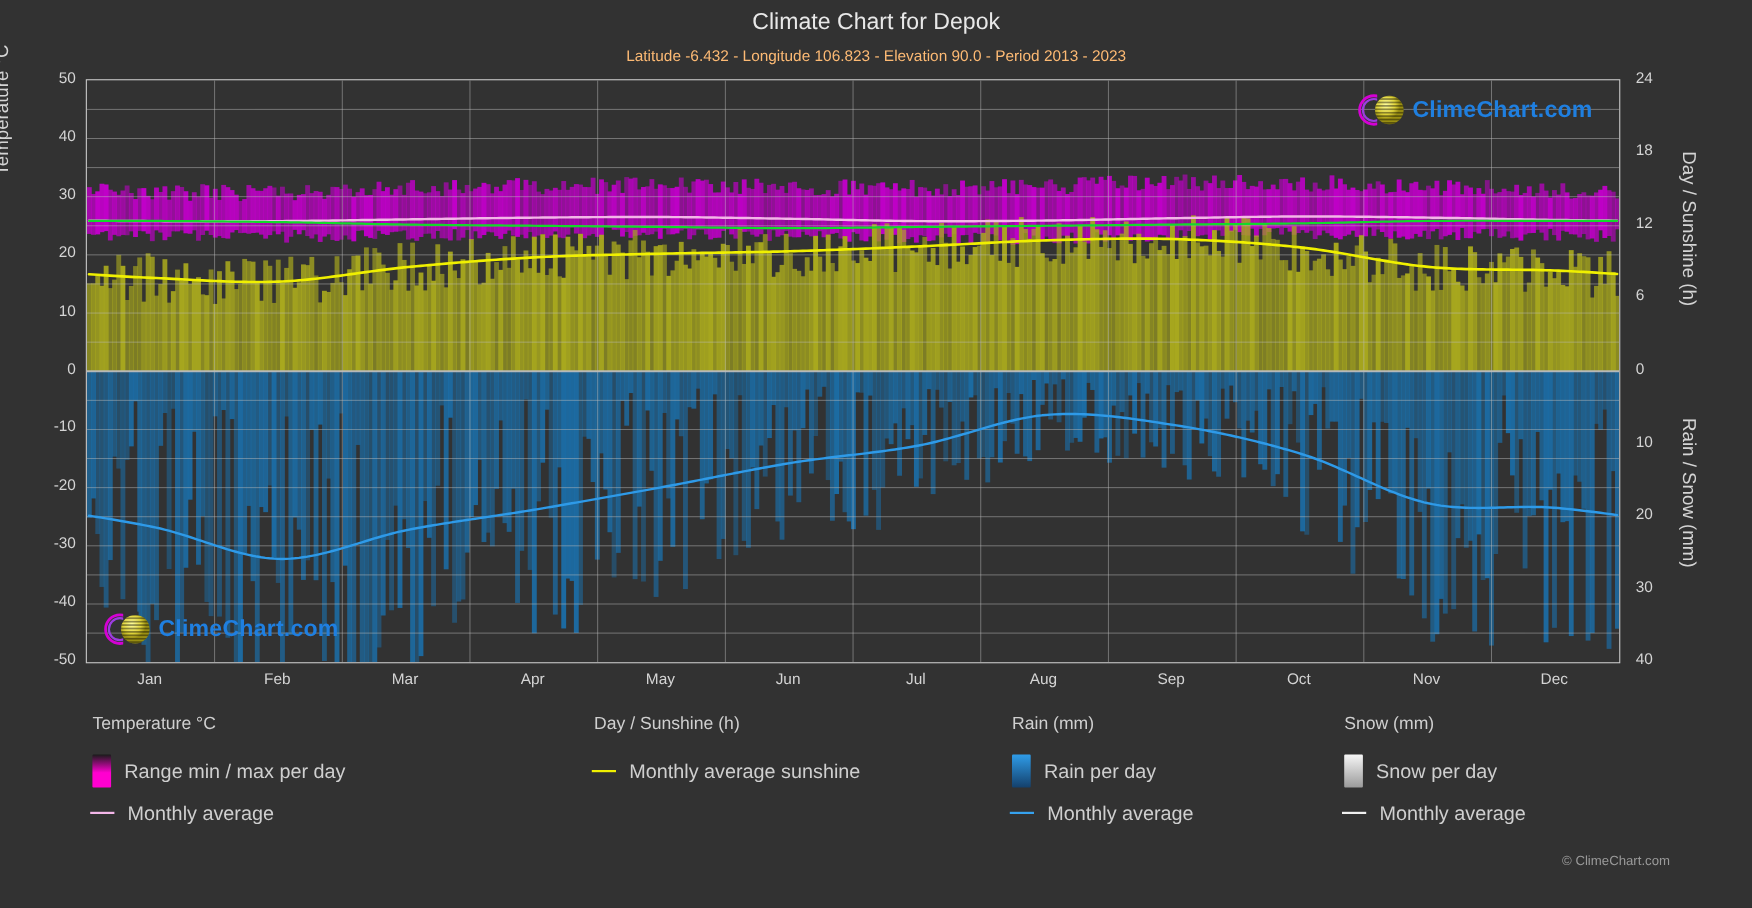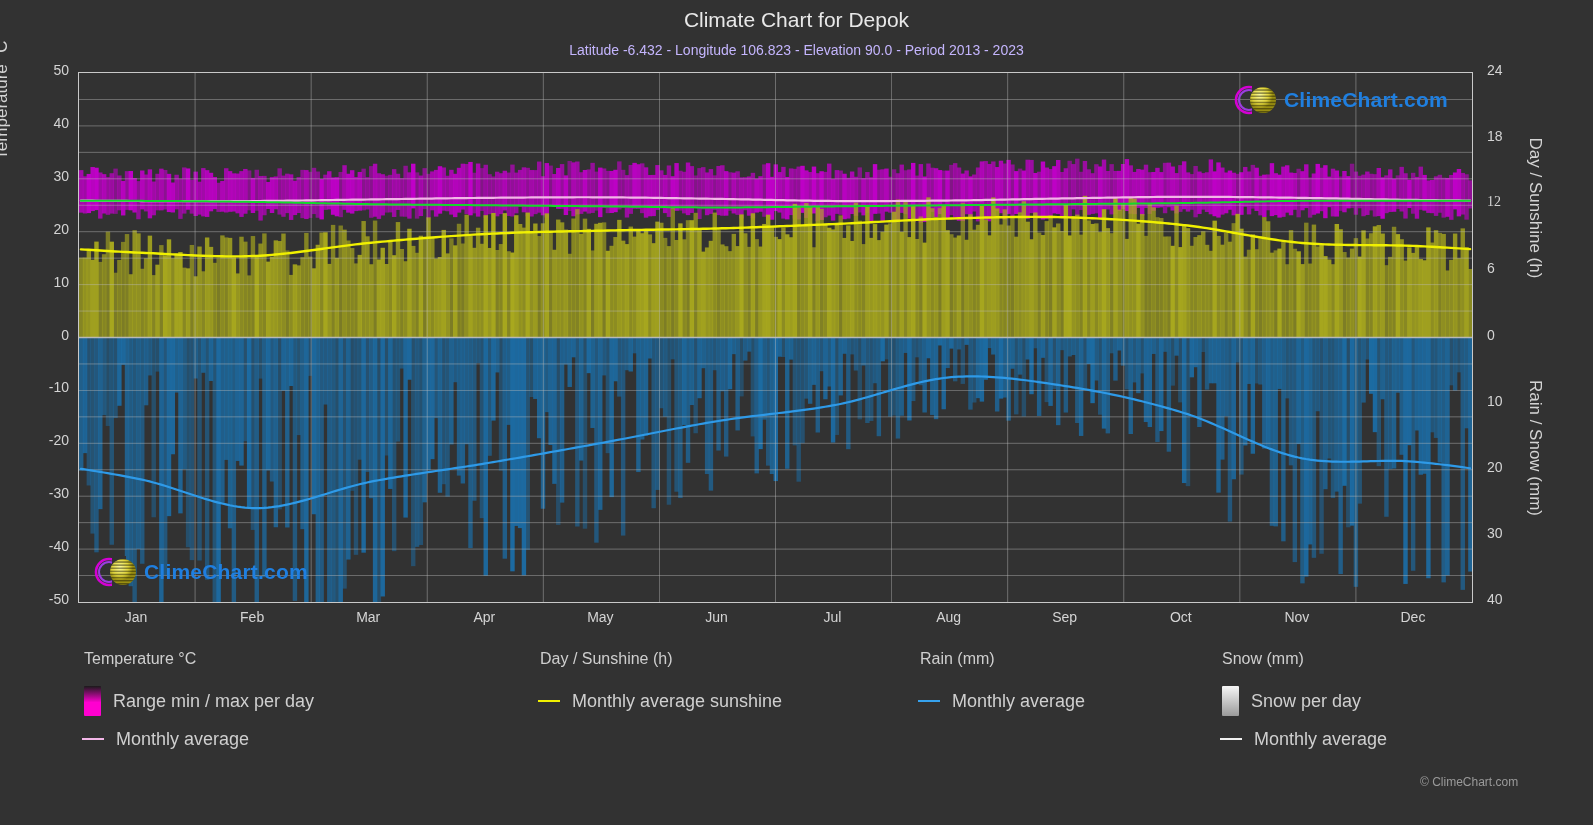--- a/index.html
+++ b/index.html
@@ -2,21 +2,21 @@
 <html><head>
 <meta charset="utf-8">
 <style>
   html,body{margin:0;padding:0;background:#323232;}
   body{width:1593px;height:825px;font-family:"Liberation Sans",sans-serif;overflow:hidden;}
   .root{position:relative;width:1593px;height:825px;background:#323232;}
 
   .title{position:absolute;left:0;top:8px;width:1593px;text-align:center;
          font-size:21px;color:#e8e8e8;}
   .subtitle{position:absolute;left:0;top:42px;width:1593px;text-align:center;
-            font-size:14px;color:#c4b5fd;}
+            font-size:14px;color:#fdba74;}
 
   .plot{position:absolute;left:78px;top:72px;width:1395px;height:531px;
         background:#323232;border:1px solid #c9c9c9;box-sizing:border-box;}
   .plot-inner{position:absolute;inset:0;overflow:hidden;}
 
   .ylab-left{position:absolute;left:-8px;top:200px;width:200px;
              transform:rotate(-90deg);transform-origin:left top;
              font-size:17px;color:#d4d4d4;text-align:center;}
   .ylab-r1{position:absolute;left:1545px;top:108px;width:200px;
            transform:rotate(90deg);transform-origin:left top;
@@ -65,21 +65,21 @@
       <div class="tickL" style="top: 326.5px;">0</div>
       <div class="tickL" style="top: 379.4px;">-10</div>
       <div class="tickL" style="top: 432.3px;">-20</div>
       <div class="tickL" style="top: 485.2px;">-30</div>
       <div class="tickL" style="top: 538.1px;">-40</div>
       <div class="tickL" style="top: 591px;">-50</div>
     </div>
   <div id="right-ticks">
       <div class="tickR" style="top: 62px;">24</div>
       <div class="tickR" style="top: 128.125px;">18</div>
-      <div class="tickR" style="top: 194.25px; font-family: Liberation Serif, serif;">12</div>
+      <div class="tickR" style="top: 194.25px;">12</div>
       <div class="tickR" style="top: 260.375px;">6</div>
       <div class="tickR" style="top: 326.5px;">0</div>
       <div class="tickR" style="top: 392.625px;">10</div>
       <div class="tickR" style="top: 458.75px;">20</div>
       <div class="tickR" style="top: 524.875px;">30</div>
       <div class="tickR" style="top: 591px;">40</div>
     </div>
   <div id="x-ticks">
       <div class="tickX" style="left: 76.0417px; top: 609px;">Jan</div>
       <div class="tickX" style="left: 192.125px; top: 609px;">Feb</div>
@@ -1286,20 +1286,24 @@
       <div class="lcol" style="left: 540px;">
         <div class="lhead">Day / Sunshine (h)</div>
         <div class="lrow">
           <div class="lline" style="border-top-color: rgb(240, 240, 0);"></div>
           <span class="ltxt">Monthly average sunshine</span>
         </div>
       </div>
       <div class="lcol" style="left: 920px;">
         <div class="lhead">Rain (mm)</div>
         <div class="lrow">
+          <div class="lsw" style="background: linear-gradient(rgb(47, 156, 232) 0%, rgb(20, 64, 107) 100%);"></div>
+          <span class="ltxt">Rain per day</span>
+        </div>
+        <div class="lrow">
           <div class="lline" style="border-top-color: rgb(54, 162, 238);"></div>
           <span class="ltxt">Monthly average</span>
         </div>
       </div>
       <div class="lcol" style="left: 1222px;">
         <div class="lhead">Snow (mm)</div>
         <div class="lrow">
           <div class="lsw" style="background: linear-gradient(rgb(246, 246, 246) 0%, rgb(154, 154, 154) 100%);"></div>
           <span class="ltxt">Snow per day</span>
         </div>

